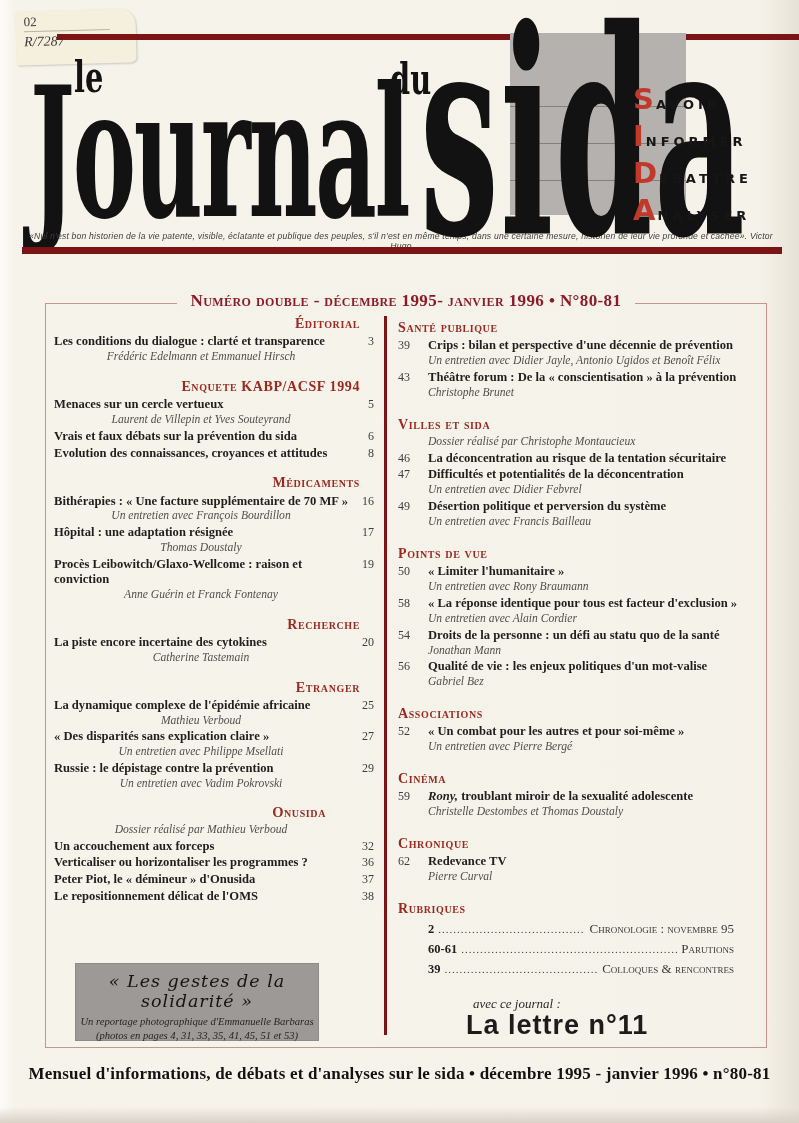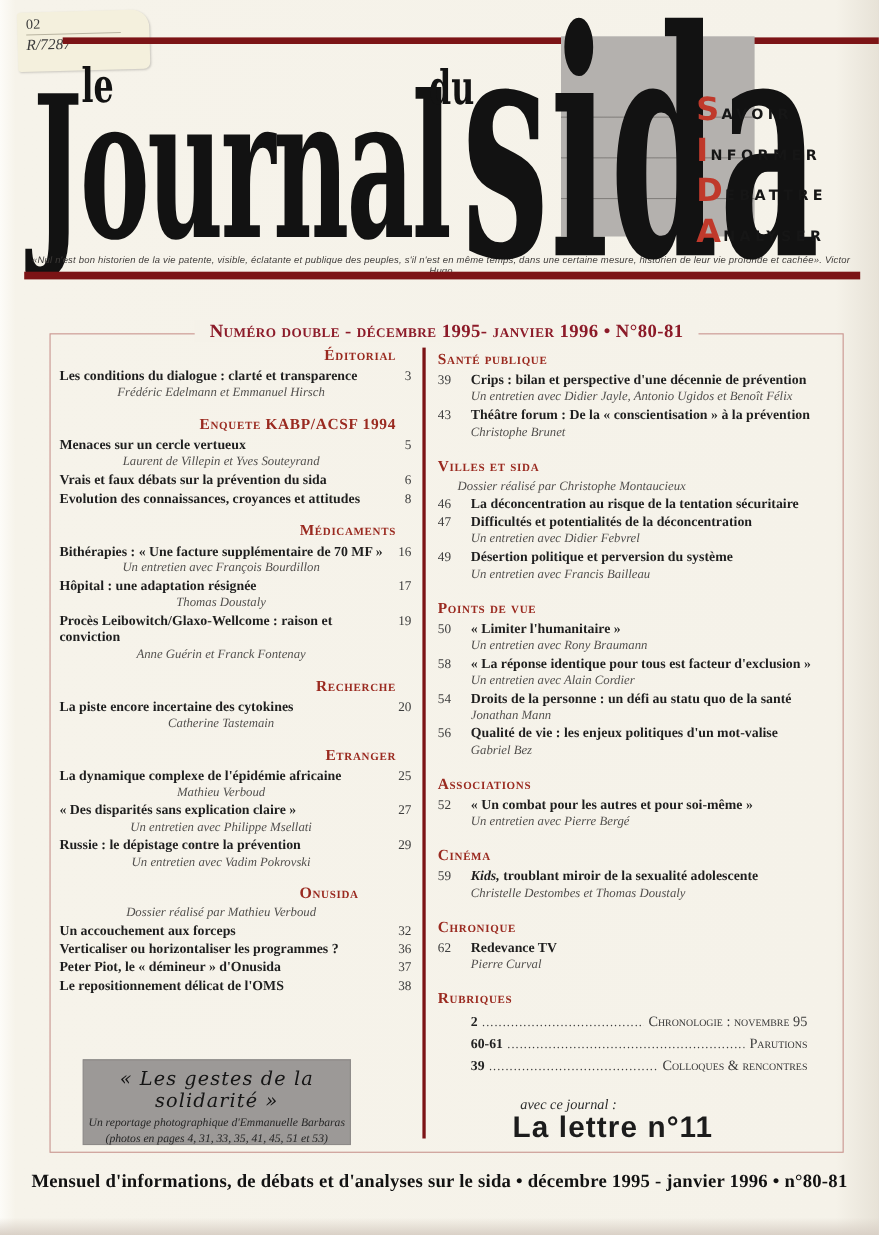--- a/index.html
+++ b/index.html
@@ -70,21 +70,21 @@
   .t-page{font-size:12px;color:#3d3d3d;}
   .colL .trow .t-title{flex:1;}
   .colL .trow .t-page{width:24px;text-align:right;flex-shrink:0;}
   .colR .trow .t-page{width:30px;flex-shrink:0;}
   .colR .trow .t-title{flex:1;}
   .authors{font-style:italic;font-size:11.6px;color:#514f4d;line-height:1.2;margin-top:1px;}
   .colL .authors{text-align:center;padding-right:26px;}
   .colR .authors{margin-left:30px;}
   .lead{font-style:italic;font-size:11.6px;color:#514f4d;line-height:1.2;margin-top:2px;}
   .colL .lead{text-align:center;padding-right:26px;}
-  .colR .lead{margin-left:18px;}
+  .colR .lead{margin-left:30px;}
 
   
   .rb{display:flex;align-items:baseline;margin:4px 0 0 30px;width:306px;}
   .rb-page{font-weight:bold;font-size:12.5px;color:#222;flex-shrink:0;padding-right:4px;}
   .rb-leader{flex:1;overflow:hidden;white-space:nowrap;font-size:11px;color:#3a3a3a;letter-spacing:1px;}
   .rb-leader::after{content:"..................................................................................";}
   .rb-label{font-variant:small-caps;font-size:13px;color:#3a3a3a;flex-shrink:0;padding-left:4px;}
 
   
   .soli{position:absolute;left:75px;top:963px;width:244px;height:78px;background:#9c9997;
@@ -348,21 +348,21 @@
               <span class="t-title">« Un combat pour les autres et pour soi-même »</span>
             </div>
             <div class="authors">Un entretien avec Pierre Bergé</div>
           </div>
         </div>
         <div class="sec">
           <div class="sec-h">Cinéma</div>
           <div class="item">
             <div class="trow">
               <span class="t-page">59</span>
-              <span class="t-title"><em>Kids,</em> troublant miroir de la sexualité adolescente</span>
+              <span class="t-title"><em>Rony,</em> troublant miroir de la sexualité adolescente</span>
             </div>
             <div class="authors">Christelle Destombes et Thomas Doustaly</div>
           </div>
         </div>
         <div class="sec">
           <div class="sec-h">Chronique</div>
           <div class="item">
             <div class="trow">
               <span class="t-page">62</span>
               <span class="t-title">Redevance TV</span>

